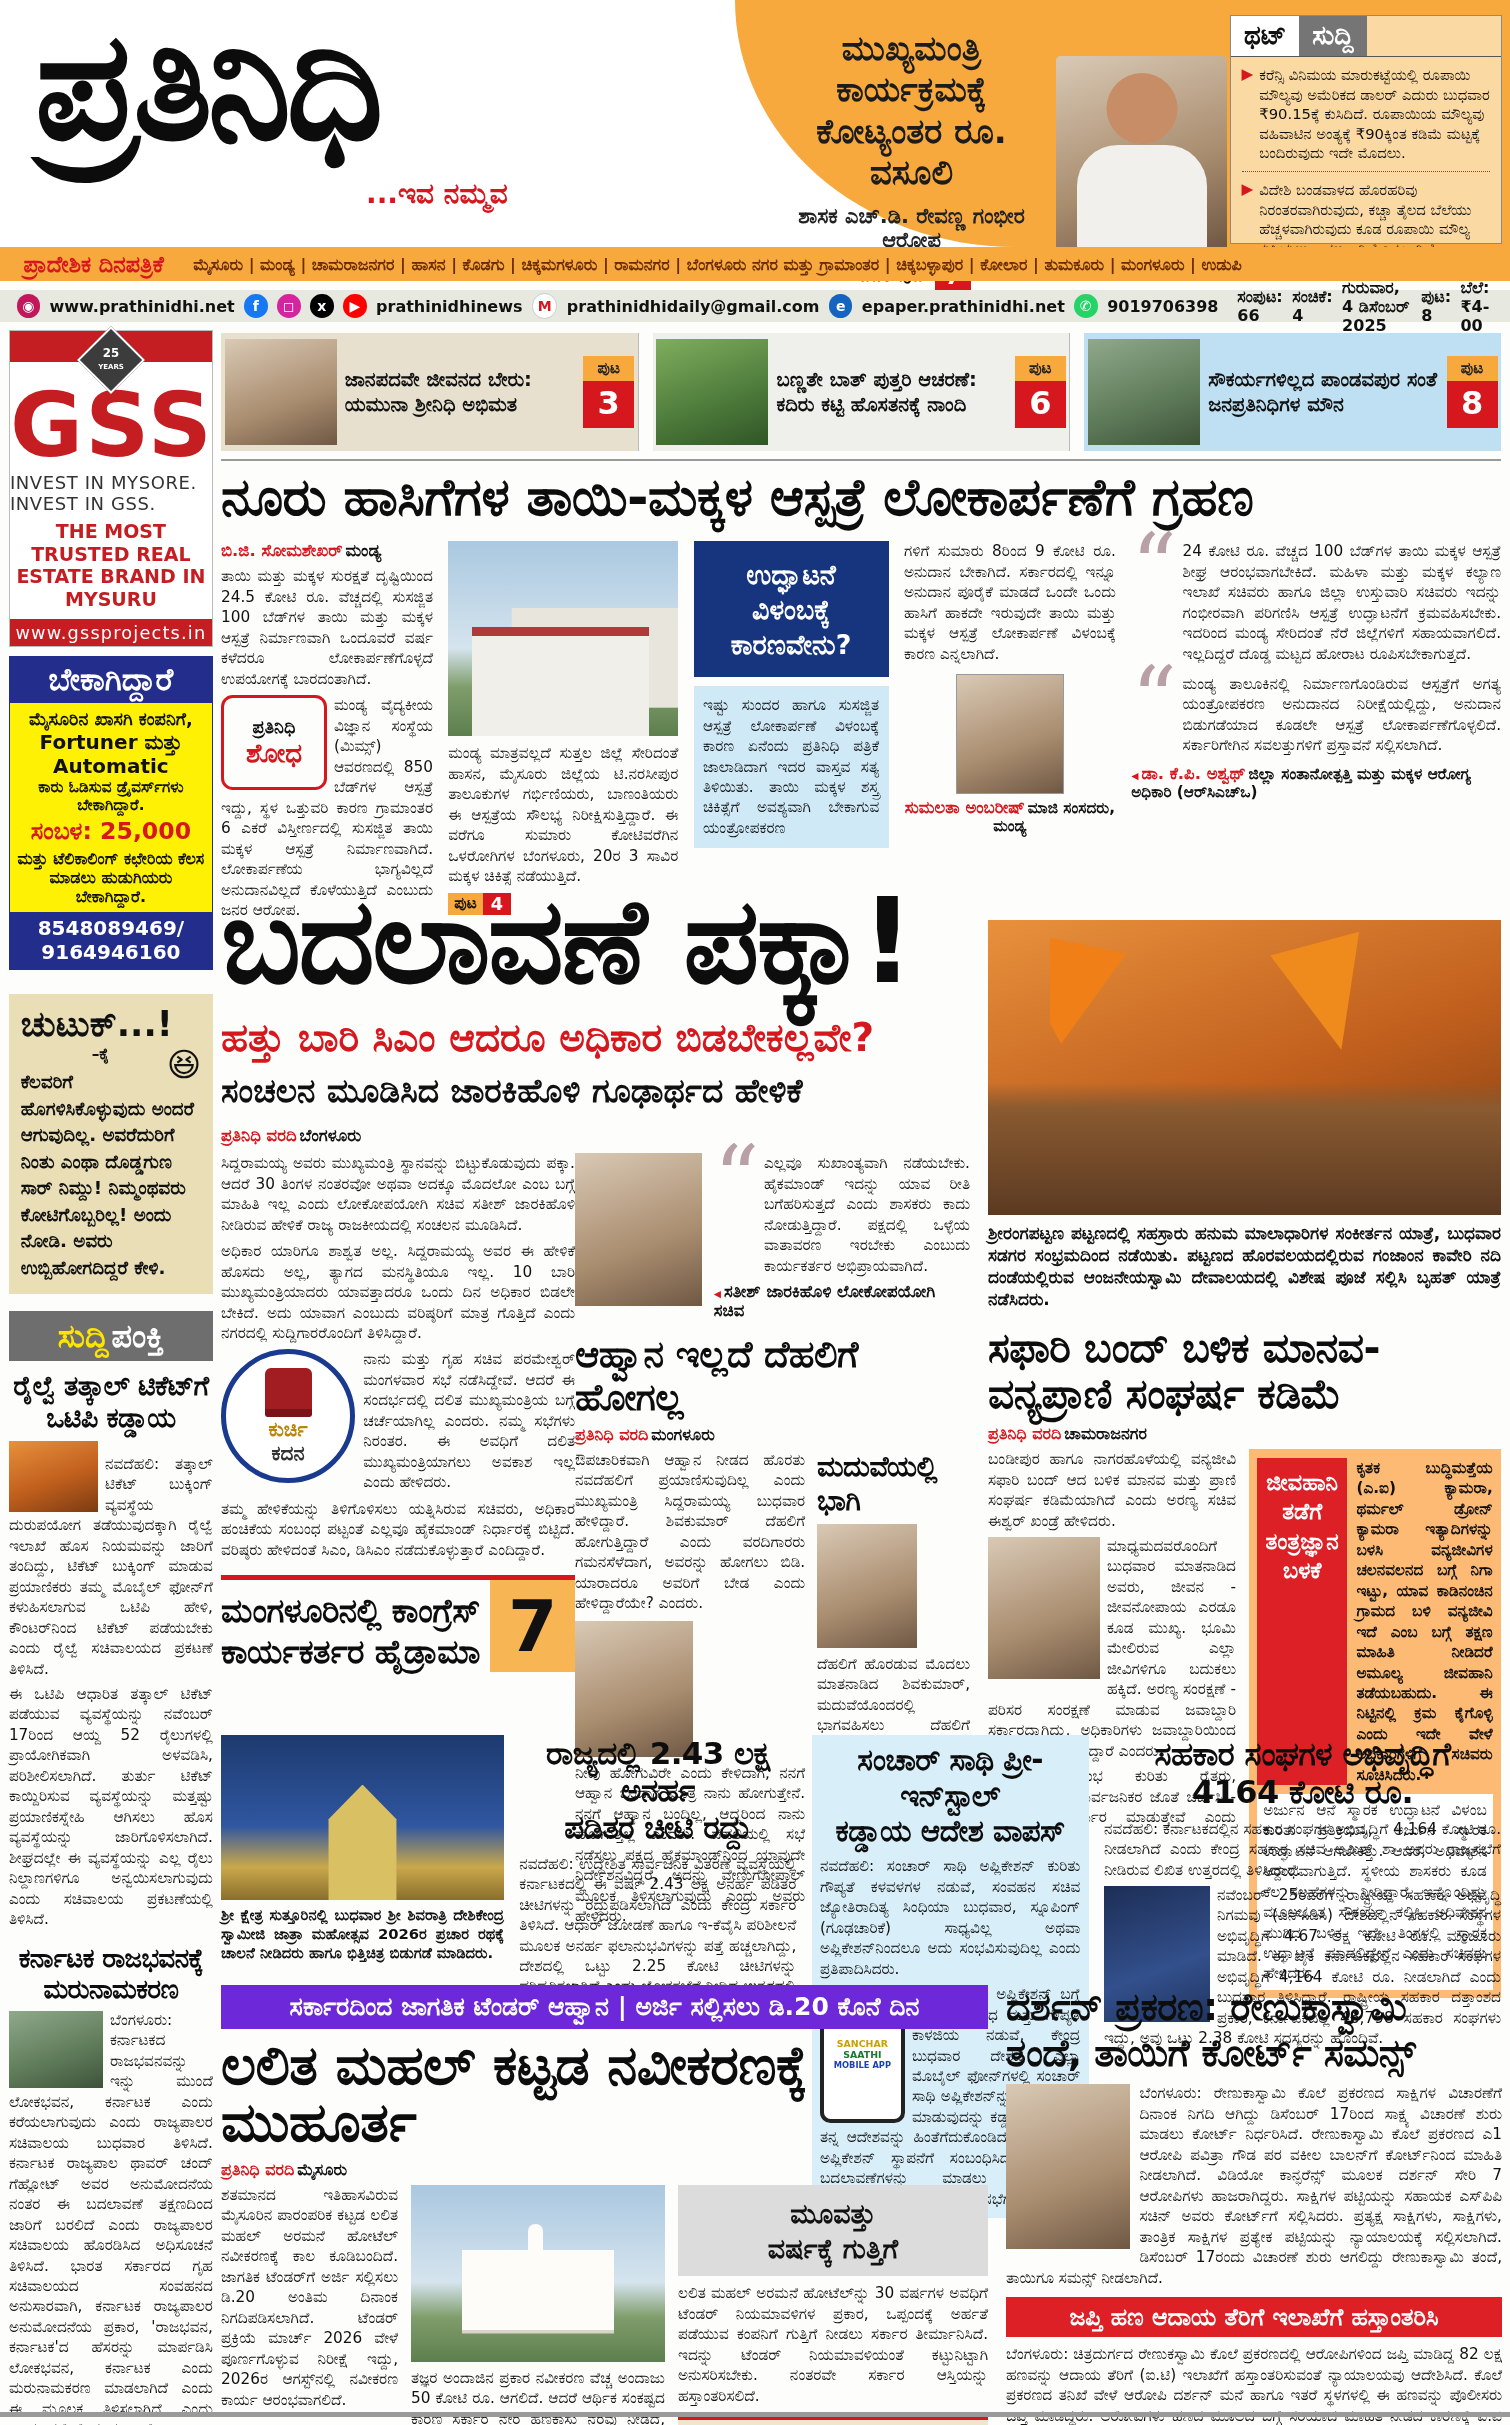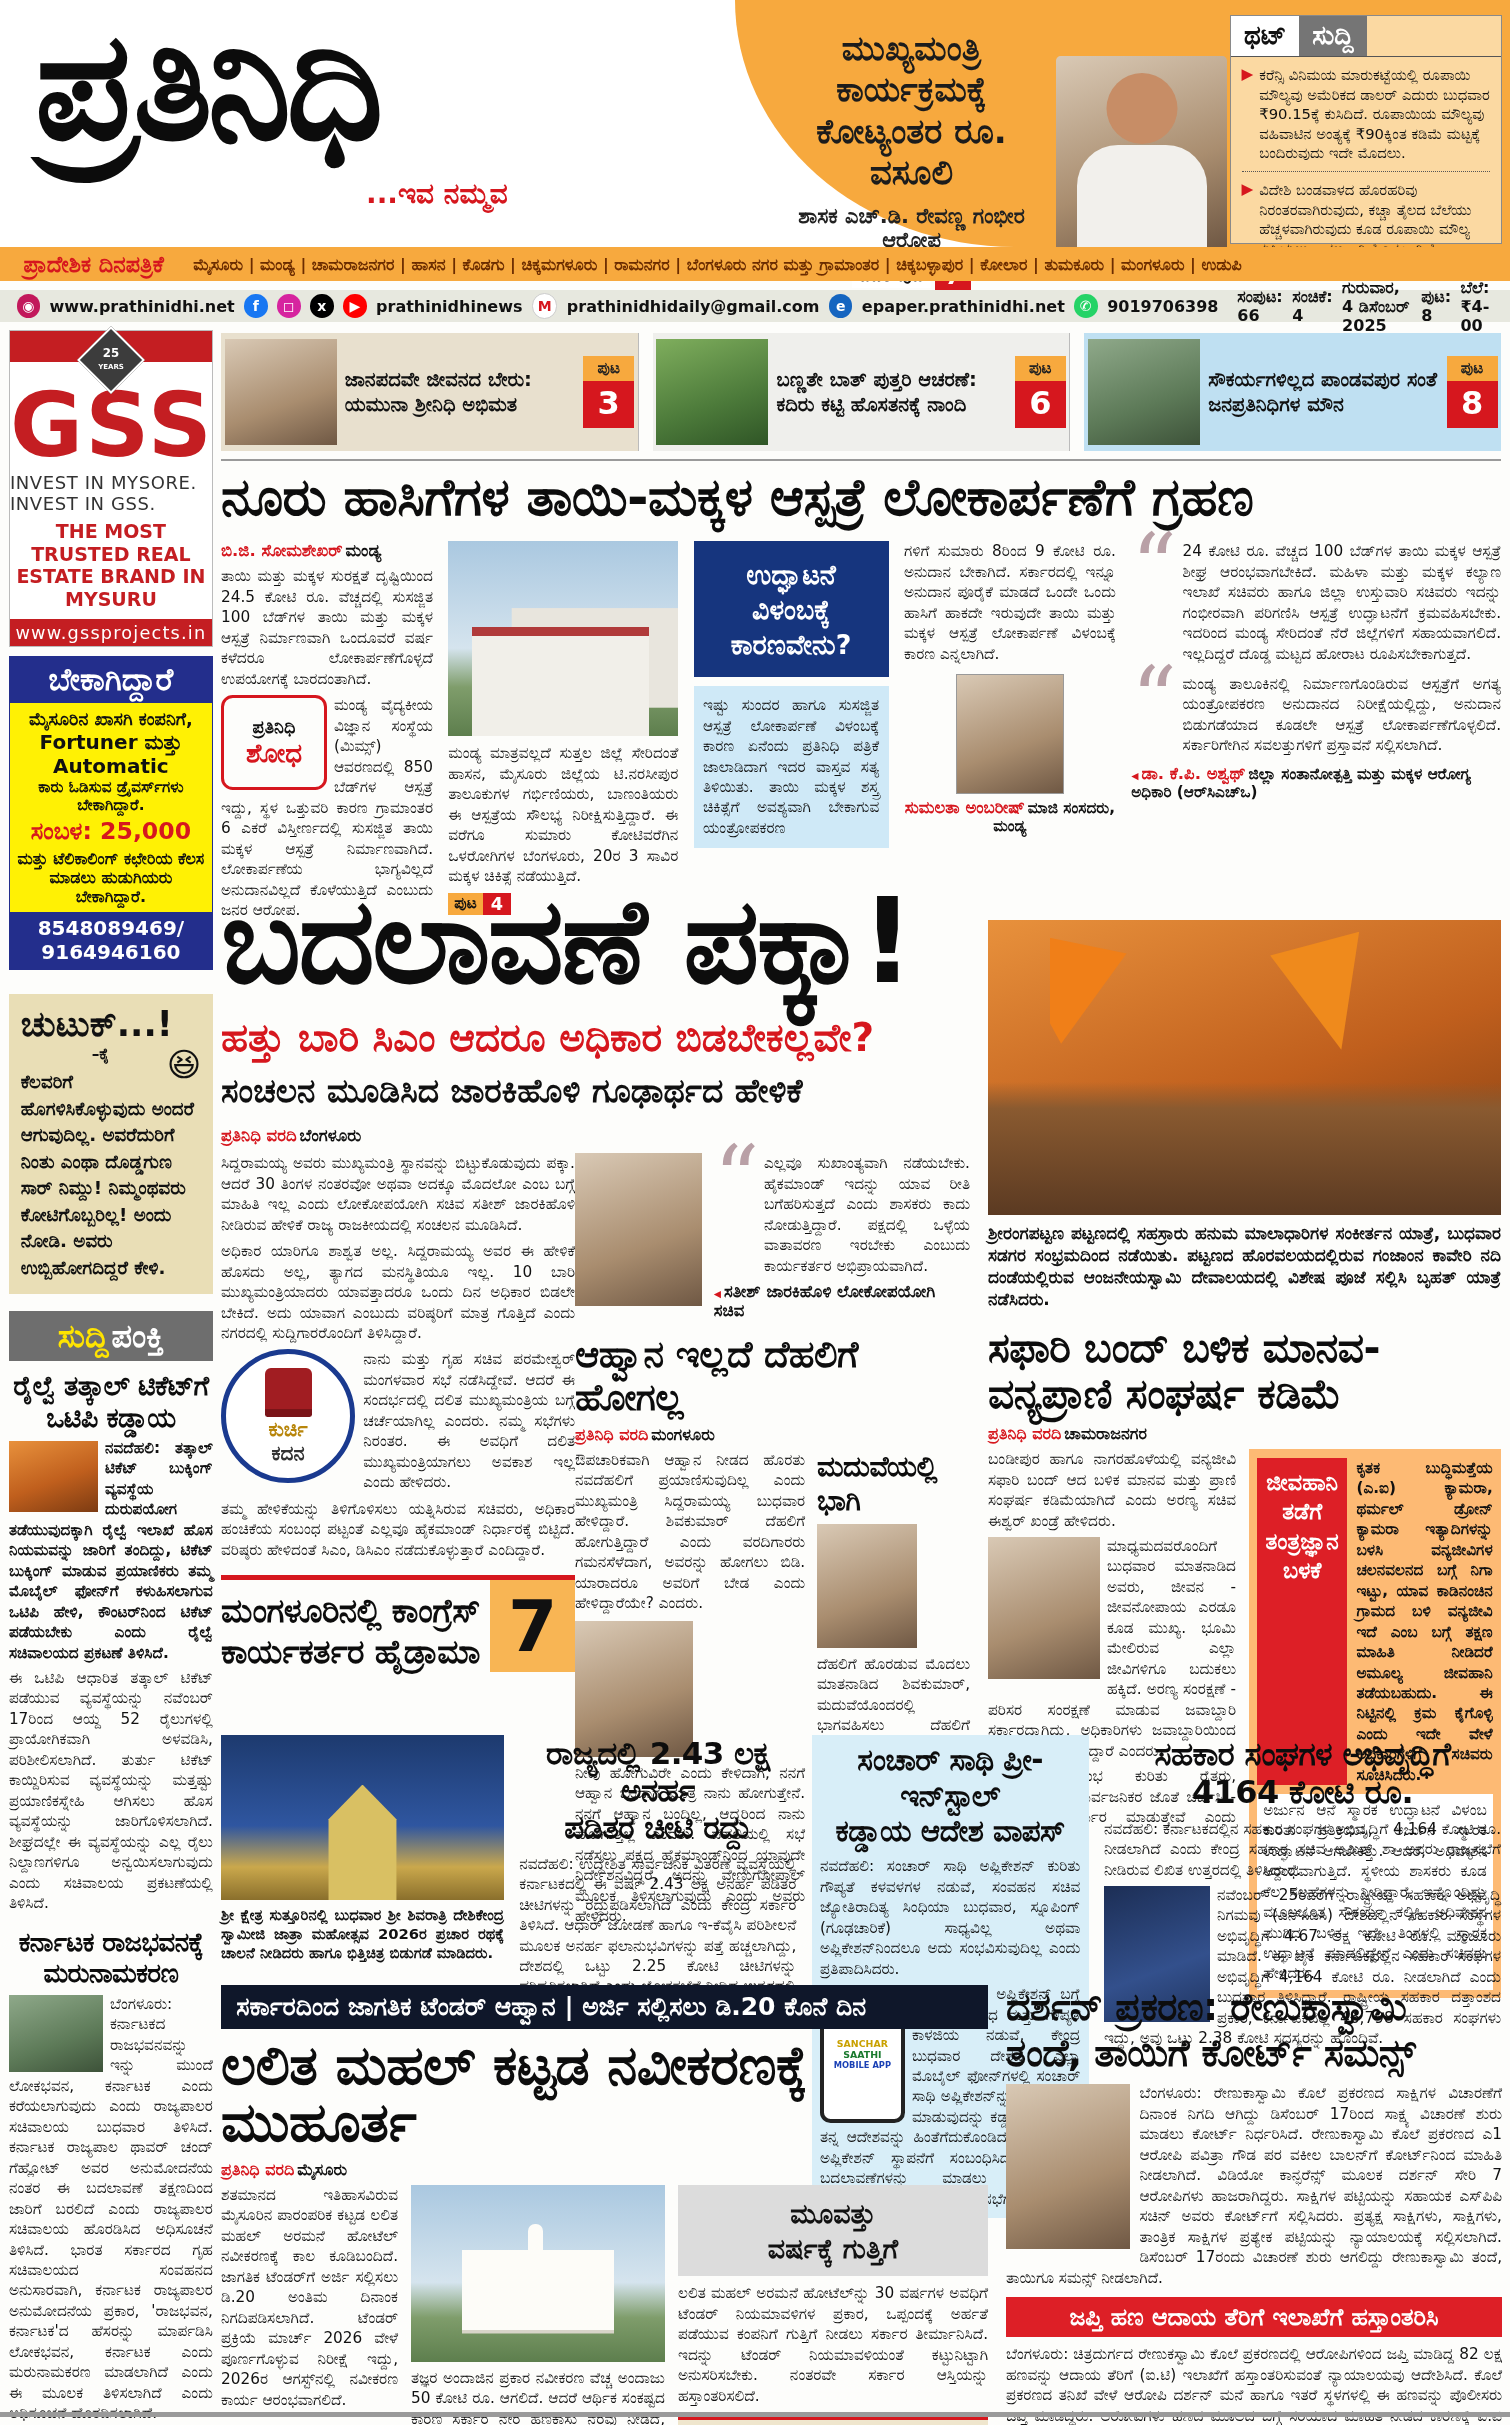--- a/index.html
+++ b/index.html
@@ -133,21 +133,21 @@
     </div>
 
     <div style="margin-top:16.5px;background:#6e6e6e;padding:5.9px 0;text-align:center;">
       <span style="color:#ffe400;font-size:32px;font-weight:bold;">ಸುದ್ದಿ</span>
       <span style="color:#fff;font-size:32px;font-weight:bold;">ಪಂಕ್ತಿ</span>
     </div>
 
     <div style="margin-top:9.4px;">
       <div class="hl" style="font-size:27px;text-align:center;line-height:1.2;">ರೈಲ್ವೆ ತತ್ಕಾಲ್ ಟಿಕೆಟ್‌ಗೆ ಒಟಿಪಿ ಕಡ್ಡಾಯ</div>
       <div class="photo orange" style="float:left;width:89px;height:71px;margin:5.9px 7px 2.4px 0;"></div>
-      <div class="body-txt jt" style="margin-top:3px;font-weight:bold;">ನವದೆಹಲಿ: ತತ್ಕಾಲ್ ಟಿಕೆಟ್ ಬುಕ್ಕಿಂಗ್ ವ್ಯವಸ್ಥೆಯ ದುರುಪಯೋಗ ತಡೆಯುವುದಕ್ಕಾಗಿ ರೈಲ್ವೆ ಇಲಾಖೆ ಹೊಸ ನಿಯಮವನ್ನು ಜಾರಿಗೆ ತಂದಿದ್ದು, ಟಿಕೆಟ್ ಬುಕ್ಕಿಂಗ್ ಮಾಡುವ ಪ್ರಯಾಣಿಕರು ತಮ್ಮ ಮೊಬೈಲ್ ಫೋನ್‌ಗೆ ಕಳುಹಿಸಲಾಗುವ ಒಟಿಪಿ ಹೇಳಿ, ಕೌಂಟರ್‌ನಿಂದ ಟಿಕೆಟ್ ಪಡೆಯಬೇಕು ಎಂದು ರೈಲ್ವೆ ಸಚಿವಾಲಯದ ಪ್ರಕಟಣೆ ತಿಳಿಸಿದೆ.</div>
+      <div class="body-txt jt" style="margin-top:19px;">ನವದೆಹಲಿ: ತತ್ಕಾಲ್ ಟಿಕೆಟ್ ಬುಕ್ಕಿಂಗ್ ವ್ಯವಸ್ಥೆಯ ದುರುಪಯೋಗ ತಡೆಯುವುದಕ್ಕಾಗಿ ರೈಲ್ವೆ ಇಲಾಖೆ ಹೊಸ ನಿಯಮವನ್ನು ಜಾರಿಗೆ ತಂದಿದ್ದು, ಟಿಕೆಟ್ ಬುಕ್ಕಿಂಗ್ ಮಾಡುವ ಪ್ರಯಾಣಿಕರು ತಮ್ಮ ಮೊಬೈಲ್ ಫೋನ್‌ಗೆ ಕಳುಹಿಸಲಾಗುವ ಒಟಿಪಿ ಹೇಳಿ, ಕೌಂಟರ್‌ನಿಂದ ಟಿಕೆಟ್ ಪಡೆಯಬೇಕು ಎಂದು ರೈಲ್ವೆ ಸಚಿವಾಲಯದ ಪ್ರಕಟಣೆ ತಿಳಿಸಿದೆ.</div>
       <div class="body-txt jt" style="margin-top:4.7px;">ಈ ಒಟಿಪಿ ಆಧಾರಿತ ತತ್ಕಾಲ್ ಟಿಕೆಟ್ ಪಡೆಯುವ ವ್ಯವಸ್ಥೆಯನ್ನು ನವೆಂಬರ್ 17ರಿಂದ ಆಯ್ದ 52 ರೈಲುಗಳಲ್ಲಿ ಪ್ರಾಯೋಗಿಕವಾಗಿ ಅಳವಡಿಸಿ, ಪರಿಶೀಲಿಸಲಾಗಿದೆ. ತುರ್ತು ಟಿಕೆಟ್ ಕಾಯ್ದಿರಿಸುವ ವ್ಯವಸ್ಥೆಯನ್ನು ಮತ್ತಷ್ಟು ಪ್ರಯಾಣಿಕಸ್ನೇಹಿ ಆಗಿಸಲು ಹೊಸ ವ್ಯವಸ್ಥೆಯನ್ನು ಜಾರಿಗೊಳಿಸಲಾಗಿದೆ. ಶೀಘ್ರದಲ್ಲೇ ಈ ವ್ಯವಸ್ಥೆಯನ್ನು ಎಲ್ಲ ರೈಲು ನಿಲ್ದಾಣಗಳಿಗೂ ಅನ್ವಯಿಸಲಾಗುವುದು ಎಂದು ಸಚಿವಾಲಯ ಪ್ರಕಟಣೆಯಲ್ಲಿ ತಿಳಿಸಿದೆ.</div>
     </div>
 
     <div style="margin-top:13px;">
       <div class="hl" style="font-size:26px;text-align:center;line-height:1.2;">ಕರ್ನಾಟಕ ರಾಜಭವನಕ್ಕೆ ಮರುನಾಮಕರಣ</div>
       <div class="photo gate" style="float:left;width:94px;height:77px;margin:5.9px 7px 2.4px 0;"></div>
       <div class="body-txt jt" style="margin-top:4.7px;">ಬೆಂಗಳೂರು: ಕರ್ನಾಟಕದ ರಾಜಭವನವನ್ನು ಇನ್ನು ಮುಂದೆ ಲೋಕಭವನ, ಕರ್ನಾಟಕ ಎಂದು ಕರೆಯಲಾಗುವುದು ಎಂದು ರಾಜ್ಯಪಾಲರ ಸಚಿವಾಲಯ ಬುಧವಾರ ತಿಳಿಸಿದೆ. ಕರ್ನಾಟಕ ರಾಜ್ಯಪಾಲ ಥಾವರ್ ಚಂದ್ ಗೆಹ್ಲೋಟ್ ಅವರ ಅನುಮೋದನೆಯ ನಂತರ ಈ ಬದಲಾವಣೆ ತಕ್ಷಣದಿಂದ ಜಾರಿಗೆ ಬರಲಿದೆ ಎಂದು ರಾಜ್ಯಪಾಲರ ಸಚಿವಾಲಯ ಹೊರಡಿಸಿದ ಅಧಿಸೂಚನೆ ತಿಳಿಸಿದೆ. ಭಾರತ ಸರ್ಕಾರದ ಗೃಹ ಸಚಿವಾಲಯದ ಸಂವಹನದ ಅನುಸಾರವಾಗಿ, ಕರ್ನಾಟಕ ರಾಜ್ಯಪಾಲರ ಅನುಮೋದನೆಯ ಪ್ರಕಾರ, 'ರಾಜಭವನ, ಕರ್ನಾಟಕ'ದ ಹೆಸರನ್ನು ಮಾರ್ಪಡಿಸಿ ಲೋಕಭವನ, ಕರ್ನಾಟಕ ಎಂದು ಮರುನಾಮಕರಣ ಮಾಡಲಾಗಿದೆ ಎಂದು ಈ ಮೂಲಕ ತಿಳಿಸಲಾಗಿದೆ ಎಂದು ಅಧಿಸೂಚನೆ ಹೊರಡಿಸಲಾಗಿದೆ.</div>
     </div>
 
   </div>
@@ -353,21 +353,21 @@
     <div style="flex:1;">
       <div class="hl" style="font-size:32px;text-align:center;line-height:1.2;">
         <span>ಸಹಕಾರ ಸಂಘಗಳ ಅಭಿವೃದ್ಧಿಗೆ</span><br><span>4164 ಕೋಟಿ ರೂ.</span></div>
       <div class="body-txt jt" style="margin-top:7px;">ನವದೆಹಲಿ: ಕರ್ನಾಟಕದಲ್ಲಿನ ಸಹಕಾರ ಸಂಘಗಳ ಅಭಿವೃದ್ಧಿಗೆ 4,164 ಕೋಟಿ ರೂ. ನೀಡಲಾಗಿದೆ ಎಂದು ಕೇಂದ್ರ ಸಹಕಾರ ಸಚಿವ ಅಮಿತ್ ಶಾ ಅವರು ರಾಜ್ಯಸಭೆಗೆ ನೀಡಿರುವ ಲಿಖಿತ ಉತ್ತರದಲ್ಲಿ ತಿಳಿಸಿದ್ದಾರೆ.</div>
       <div class="photo portrait" style="float:left;width:106px;height:136px;margin:5.9px 7px 2.4px 0;background:linear-gradient(160deg,#1c2e55,#33508c 60%,#20345e);"></div>
       <div class="body-txt jt" style="margin-top:4.7px;">ನವೆಂಬರ್ 25ರವರೆಗೆ ರಾಷ್ಟ್ರೀಯ ಸಹಕಾರ ಅಭಿವೃದ್ಧಿ ನಿಗಮವು (ಎನ್‌ಸಿಡಿಸಿ) ದೇಶದಲ್ಲಿನ ಸಹಕಾರ ಸಂಸ್ಥೆಗಳ ಅಭಿವೃದ್ಧಿಗೆ 4.67 ಲಕ್ಷ ಕೋಟಿ ರೂ. ಮಂಜೂರು ಮಾಡಿದೆ. ಈ ಪೈಕಿ ಕರ್ನಾಟಕದಲ್ಲಿನ ಸಹಕಾರ ಸಂಘಗಳ ಅಭಿವೃದ್ಧಿಗೆ 4,164 ಕೋಟಿ ರೂ. ನೀಡಲಾಗಿದೆ ಎಂದು ಬುಧವಾರ ತಿಳಿಸಿದ್ದಾರೆ. ರಾಷ್ಟ್ರೀಯ ಸಹಕಾರ ದತ್ತಾಂಶದ ಪ್ರಕಾರ, ಕರ್ನಾಟಕದಲ್ಲಿ 46,798 ಸಹಕಾರ ಸಂಘಗಳು ಇದ್ದು, ಅವು ಒಟ್ಟು 2.38 ಕೋಟಿ ಸದಸ್ಯರನ್ನು ಹೊಂದಿವೆ.</div>
     </div>
   </div>
 
   <div class="abs" style="left:221px;top:1985px;width:767px;">
-    <div style="background:#0f172a;color:#fff;font-size:25px;font-weight:bold;padding:7px 15.3px;">ಸರ್ಕಾರದಿಂದ ಜಾಗತಿಕ ಟೆಂಡರ್ ಆಹ್ವಾನ | ಅರ್ಜಿ ಸಲ್ಲಿಸಲು ಡಿ.20 ಕೊನೆ ದಿನ</div>
+    <div style="background:#6d28d9;color:#fff;font-size:25px;font-weight:bold;padding:7px 15.3px;text-align:center;">ಸರ್ಕಾರದಿಂದ ಜಾಗತಿಕ ಟೆಂಡರ್ ಆಹ್ವಾನ | ಅರ್ಜಿ ಸಲ್ಲಿಸಲು ಡಿ.20 ಕೊನೆ ದಿನ</div>
     <div class="hl" style="font-size:54px;margin-top:9.4px;line-height:1.05;">ಲಲಿತ ಮಹಲ್ ಕಟ್ಟಡ ನವೀಕರಣಕ್ಕೆ ಮುಹೂರ್ತ</div>
     <div style="margin-top:8.3px;">
       <span class="red b" style="font-size:16px;">ಪ್ರತಿನಿಧಿ ವರದಿ</span>
       <span class="b" style="font-size:16px;">ಮೈಸೂರು</span>
     </div>
     <div style="display:flex;gap:13px;margin-top:5.9px;">
       <div style="width:177px;flex:none;">
         <div class="body-txt jt">ಶತಮಾನದ ಇತಿಹಾಸವಿರುವ ಮೈಸೂರಿನ ಪಾರಂಪರಿಕ ಕಟ್ಟಡ ಲಲಿತ ಮಹಲ್ ಅರಮನೆ ಹೋಟೆಲ್ ನವೀಕರಣಕ್ಕೆ ಕಾಲ ಕೂಡಿಬಂದಿದೆ. ಜಾಗತಿಕ ಟೆಂಡರ್‌ಗೆ ಅರ್ಜಿ ಸಲ್ಲಿಸಲು ಡಿ.20 ಅಂತಿಮ ದಿನಾಂಕ ನಿಗದಿಪಡಿಸಲಾಗಿದೆ. ಟೆಂಡರ್ ಪ್ರಕ್ರಿಯೆ ಮಾರ್ಚ್ 2026 ವೇಳೆ ಪೂರ್ಣಗೊಳ್ಳುವ ನಿರೀಕ್ಷೆ ಇದ್ದು, 2026ರ ಆಗಸ್ಟ್‌ನಲ್ಲಿ ನವೀಕರಣ ಕಾರ್ಯ ಆರಂಭವಾಗಲಿದೆ.</div>
       </div>
       <div style="width:254px;flex:none;">

